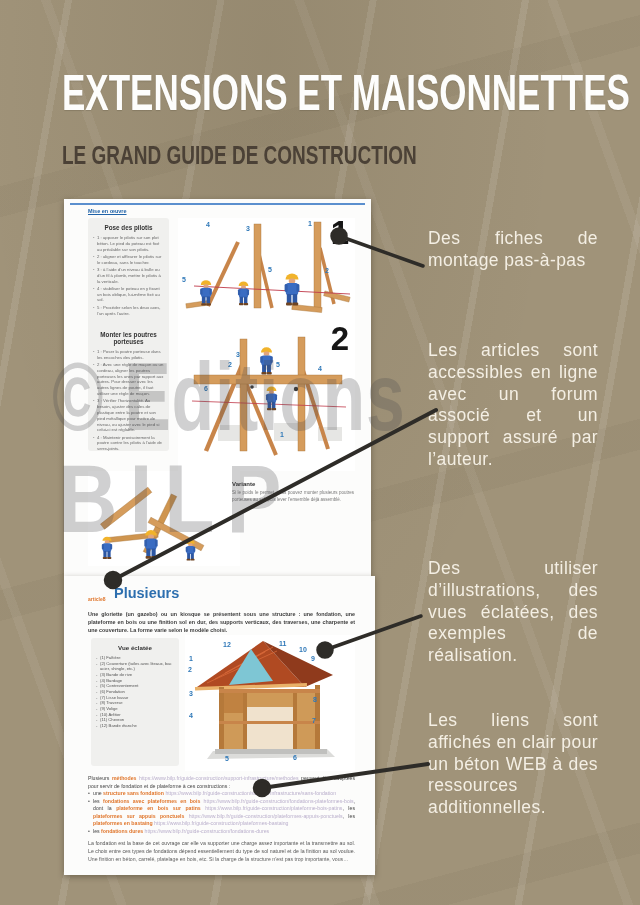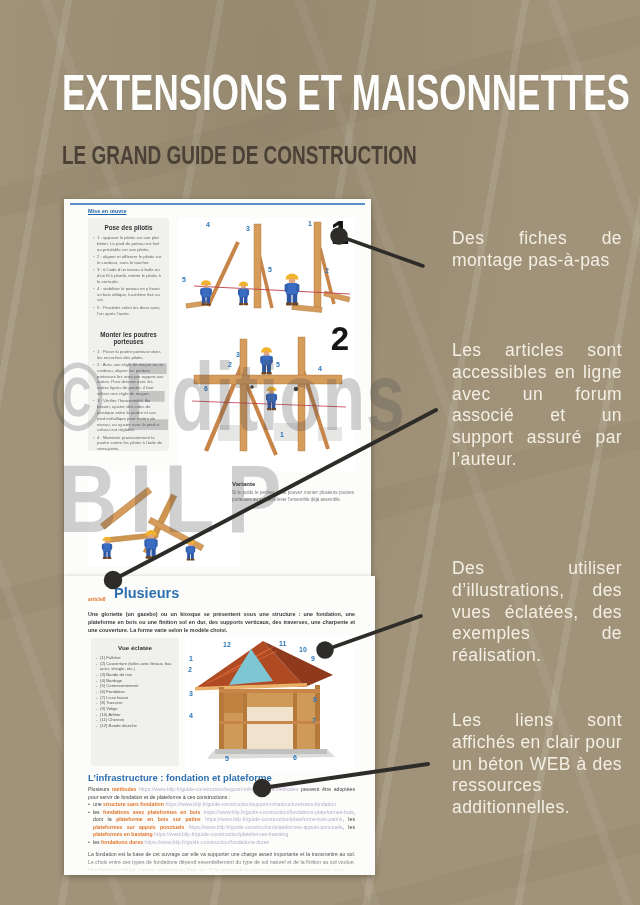--- a/index.html
+++ b/index.html
@@ -83,21 +83,21 @@
   .infra-bullet::before{content:"•";position:absolute;left:0;top:0;color:#555;}
   .seg-orange{color:#e0762c;font-weight:bold;}
   .seg-url{color:#b9aecb;}
   .infra-closing{font-size:5.2px;line-height:1.5;color:#555;margin-top:5px;text-align:justify;}
   .fade-bottom{position:absolute;left:0;right:0;bottom:0;height:16px;
                background:linear-gradient(rgba(252,252,251,0),#fcfcfb 80%);}
 
   
   .annotation{position:absolute;left:428px;width:170px;z-index:5;
               font-size:17.5px;line-height:21.8px;letter-spacing:0.4px;
-              color:#f4efe4;text-align:justify;margin-left:24px;}
+              color:#f4efe4;text-align:justify;}
   .a1{top:228px;} .a2{top:340px;} .a3{top:558px;} .a4{top:710px;}
 
   
   .callouts{position:absolute;left:0;top:0;z-index:6;pointer-events:none;}
 </style>
 </head>
 <body>
 
 <div class="bg-texture"></div>
 
@@ -278,21 +278,20 @@
     <span class="fig-num" style="left:108px;top:119px">6</span>
     <span class="fig-num" style="left:127px;top:82px">7</span>
     <span class="fig-num" style="left:128px;top:61px">8</span>
     <span class="fig-num" style="left:126px;top:20px">9</span>
     <span class="fig-num" style="left:114px;top:11px">10</span>
     <span class="fig-num" style="left:94px;top:5px">11</span>
     <span class="fig-num" style="left:38px;top:6px">12</span>
   </div>
 
   <div class="p2-infra">
-    <div class="infra-heading">L’infrastructure : fondation et plateforme</div>
     <div class="infra-line">
       
     <span>Plusieurs </span><span class="seg-orange">méthodes</span><span class="seg-url"> https://www.bilp.fr/guide-construction/support-infrastructure/methodes</span><span> peuvent être adoptées pour servir de fondation et de plateforme à ces constructions :</span></div>
     <div class="infra-bullet">
       
     <span>une </span><span class="seg-orange">structure sans fondation</span><span class="seg-url"> https://www.bilp.fr/guide-construction/support-infrastructure/sans-fondation</span></div>
     <div class="infra-bullet">
       
     <span>les </span><span class="seg-orange">fondations avec plateformes en bois</span><span class="seg-url"> https://www.bilp.fr/guide-construction/fondations-plateformes-bois</span><span>, dont la </span><span class="seg-orange">plateforme en bois sur patins</span><span class="seg-url"> https://www.bilp.fr/guide-construction/plateforme-bois-patins</span><span>, les </span><span class="seg-orange">plateformes sur appuis ponctuels</span><span class="seg-url"> https://www.bilp.fr/guide-construction/plateformes-appuis-ponctuels</span><span>, les </span><span class="seg-orange">plateformes en bastaing</span><span class="seg-url"> https://www.bilp.fr/guide-construction/plateformes-bastaing</span></div>
     <div class="infra-bullet">

